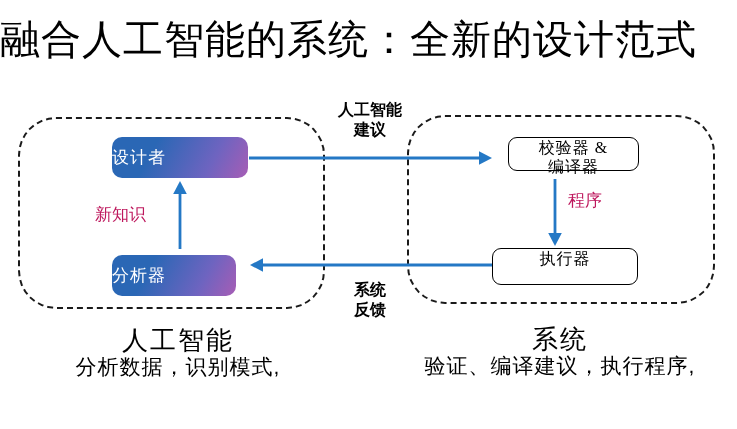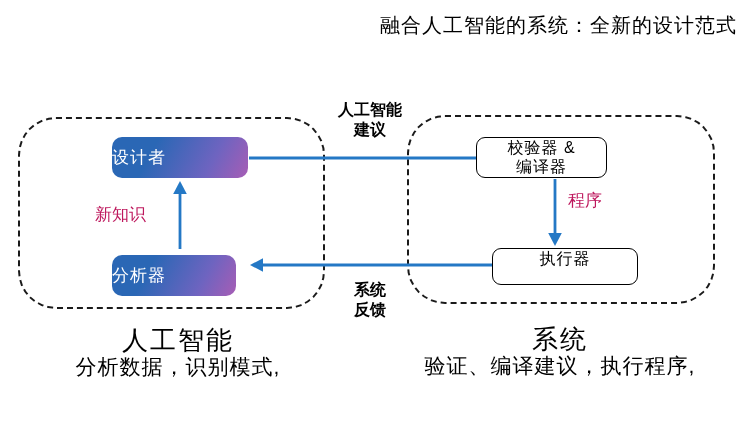--- a/index.html
+++ b/index.html
@@ -14,22 +14,22 @@
     height: 429px;
     background: #ffffff;
     overflow: hidden;
   }
   .title {
     position: absolute;
     top: 12px;
     left: 0;
     width: 737px;
     margin: 0;
-    text-align: right;
-    font-size: 20px;
+    text-align: left;
+    font-size: 40px;
     font-weight: 400;
     color: #000000;
     letter-spacing: 1px;
   }
   .group-box {
     position: absolute;
     border: 2px dashed #1a1a1a;
     border-radius: 38px;
     background: transparent;
   }
@@ -54,21 +54,21 @@
   .node-analyzer { left: 112px; top: 255px; width: 124px; height: 41px; }
   .node-plain {
     color: #000000;
     background: #ffffff;
     border: 1.6px solid #000000;
     border-radius: 9px;
     flex-direction: column;
     line-height: 19px;
     font-size: 16px;
   }
-  .node-verifier { left: 476px; top: 137px; width: 131px; height: 41px; }
+  .node-verifier { left: 508px; top: 137px; width: 131px; height: 34px; font-family: Liberation Serif, serif; }
   .node-executor { left: 492px; top: 248px; width: 146px; height: 37px; }
 
   .edge-label {
     position: absolute;
     color: #be185d;
     font-size: 17px;
     white-space: nowrap;
   }
   .lbl-knowledge { left: 95px;  top: 203px; }
   .lbl-program   { left: 568px; top: 189px; }

